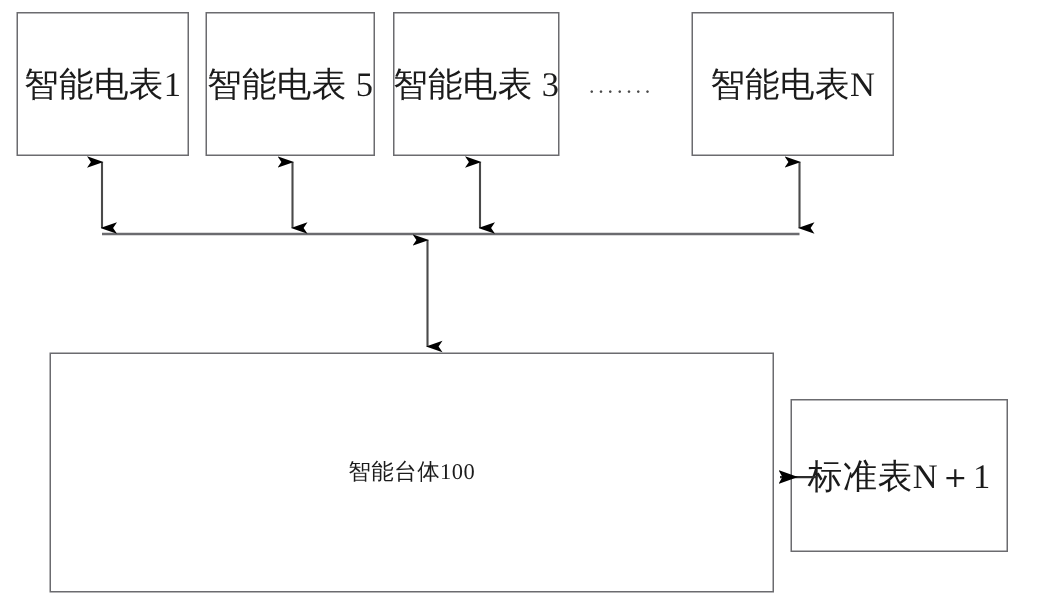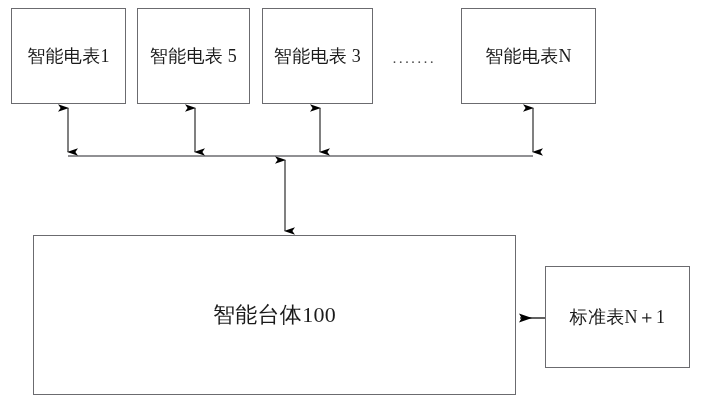--- a/index.html
+++ b/index.html
@@ -19,27 +19,27 @@
     position: absolute;
     box-sizing: border-box;
     border: 1.3px solid #6b6b6f;
     background: #ffffff;
     display: flex;
     align-items: center;
     justify-content: center;
   }
   .node-label {
     color: #1b1b1b;
-    font-size: 18px;
+    font-size: 23px;
     line-height: 1;
     white-space: nowrap;
     letter-spacing: 0.3px;
   }
   .platform-label {
-    font-size: 22px;
+    font-size: 15px;
   }
   .ellipsis {
     position: absolute;
     color: #4a4a4a;
     font-size: 15px;
     letter-spacing: 1.2px;
     white-space: nowrap;
     line-height: 1;
   }
   #wires {
@@ -71,21 +71,21 @@
   <div class="ellipsis" style="left:392px; top:55px;">·······</div>
 
   <div class="node-box" style="left:461px; top:8px; width:135px; height:96px;">
     <span class="node-label">智能电表N</span>
   </div>
 
   <div class="node-box" style="left:33px; top:235px; width:483px; height:160px;">
     <span class="node-label platform-label">智能台体100</span>
   </div>
 
-  <div class="node-box" style="left:545px; top:266px; width:145px; height:102px;">
+  <div class="node-box" style="left:527px; top:266px; width:145px; height:102px;">
     <span class="node-label">标准表N＋1</span>
   </div>
 
   <svg id="wires" viewBox="0 0 707 408">
     <defs>
       <marker id="arrow-up" markerWidth="9" markerHeight="11" refX="4.5" refY="1" orient="auto" markerUnits="userSpaceOnUse">
         <path d="M4.5,0 L8.3,11 L4.5,8.4 L0.7,11 Z" fill="#000000"></path>
       </marker>
       <marker id="arrow-down" markerWidth="9" markerHeight="11" refX="4.5" refY="10" orient="auto" markerUnits="userSpaceOnUse">
         <path d="M4.5,11 L0.7,0 L4.5,2.6 L8.3,0 Z" fill="#000000"></path>

